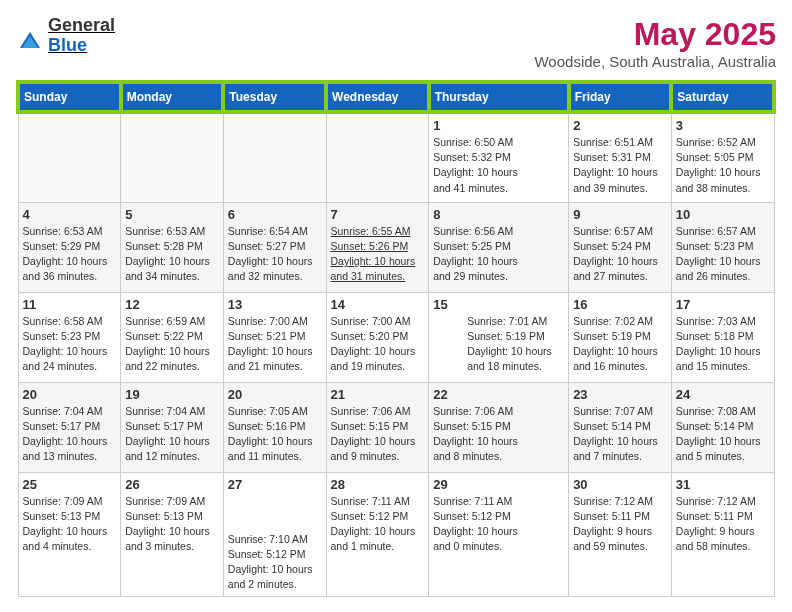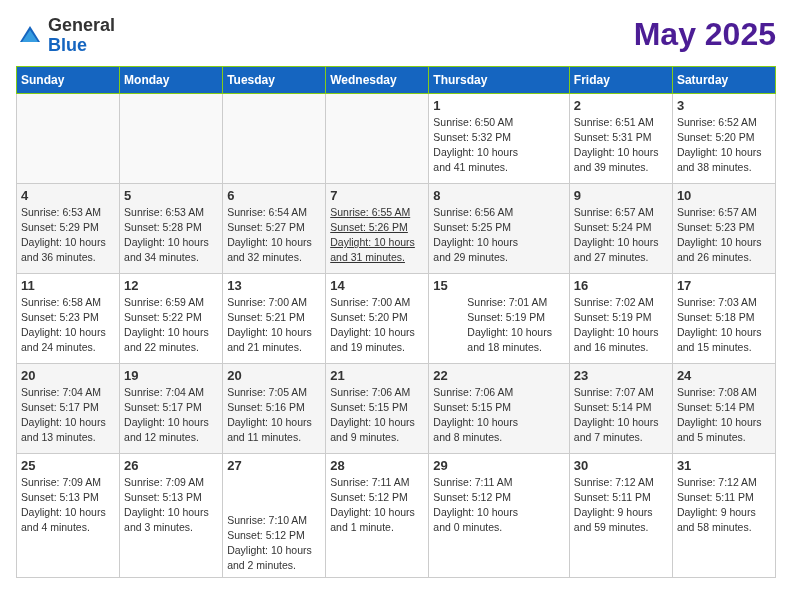--- a/index.html
+++ b/index.html
@@ -11,59 +11,60 @@
       padding: 16px;
     }
     .header {
       display: flex;
       justify-content: space-between;
       align-items: flex-start;
       margin-bottom: 10px;
     }
     .logo {
       display: flex;
-      align-items: center;
+      align-items: flex-end;
+      text-decoration: underline;
     }
     .logo-text {
       font-size: 18px;
       font-weight: bold;
       line-height: 1.1;
     }
     .logo-general { color: #333; }
     .logo-blue { color: #1565c0; }
     .logo-icon {
       width: 28px;
       height: 28px;
       margin-right: 4px;
     }
     .title-block {
       text-align: right;
     }
     .main-title {
       font-size: 32px;
       font-weight: bold;
-      color: #4c1d95;
+      color: #be185d;
     }
     .subtitle {
       font-size: 15px;
       color: #555;
     }
     table {
       width: 100%;
       border-collapse: collapse;
       font-size: 11px;
     }
     thead tr th {
       background-color: #1565c0;
       color: #fff;
       padding: 6px 4px;
       text-align: left;
       font-size: 12px;
       font-weight: bold;
-      border: 1px solid #84cc16;
+      border: 4px solid #84cc16;
     }
     tbody tr td {
       border: 1px solid #ccc;
       vertical-align: top;
       padding: 4px 4px;
       min-height: 80px;
       height: 90px;
       background: #fff;
     }
     tbody tr:nth-child(even) td {
@@ -93,20 +94,21 @@
       <polygon points="14,4 24,20 4,20" fill="#1565c0"></polygon>
       <polygon points="14,8 22,20 6,20" fill="#4fc3f7" opacity="0.6"></polygon>
     </svg>
     <div class="logo-text">
       <div class="logo-general">General</div>
       <div class="logo-blue">Blue</div>
     </div>
   </div>
   <div class="title-block">
     <div class="main-title">May 2025</div>
+    <div class="subtitle">Woodside, South Australia, Australia</div>
   </div>
 </div>
 
 <table>
   <thead>
     <tr id="weekday-header">
         <th>Sunday</th>
         <th>Monday</th>
         <th>Tuesday</th>
         <th>Wednesday</th>
@@ -131,21 +133,21 @@
         <td>
           <div class="day-num">2</div>
           <div class="day-detail" style="white-space: pre-line;">Sunrise: 6:51 AM
 Sunset: 5:31 PM
 Daylight: 10 hours
 and 39 minutes.</div>
         </td>
         <td>
           <div class="day-num">3</div>
           <div class="day-detail" style="white-space: pre-line;">Sunrise: 6:52 AM
-Sunset: 5:20 PM
+Sunset: 5:05 PM
 Daylight: 10 hours
 and 38 minutes.</div>
         </td>
       </tr>
       <tr>
         <td>
           <div class="day-num">4</div>
           <div class="day-detail" style="white-space: pre-line;">Sunrise: 6:53 AM
 Sunset: 5:29 PM
 Daylight: 10 hours

